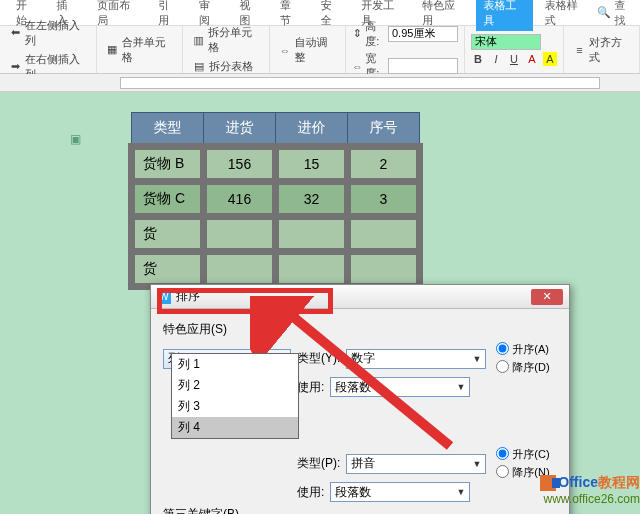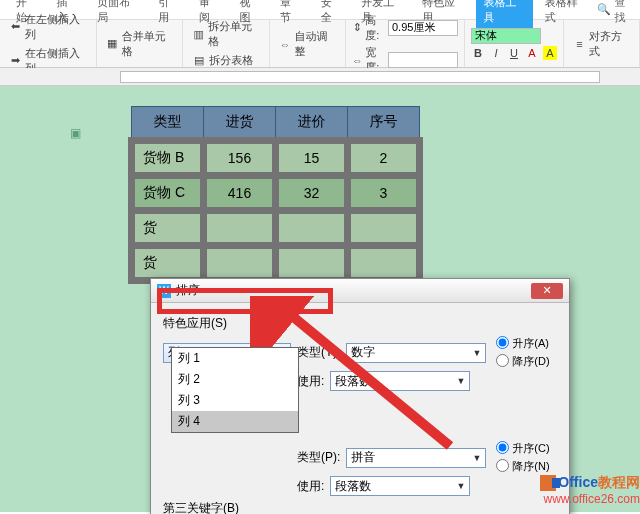--- a/index.html
+++ b/index.html
@@ -1,34 +1,34 @@
 <!DOCTYPE html>
 <html><head>
 <meta charset="utf-8">
 <style>
   * { box-sizing: border-box; font-family: "Microsoft YaHei", sans-serif; }
   body { margin: 0; width: 640px; height: 514px; background: #fff; overflow: hidden; position: relative; font-size: 12px; }
-  .ribbon-tabs { display: flex; height: 20px; background: #fff; border-bottom: 1px solid #ddd; padding-left: 8px; gap: 4px; align-items: center; font-size: 11px; color: #555; }
+  .ribbon-tabs { display: flex; height: 26px; background: #fff; border-bottom: 1px solid #ddd; padding-left: 8px; gap: 4px; align-items: center; font-size: 11px; color: #555; }
   .ribbon-tabs .tab { padding: 3px 8px; cursor: pointer; }
   .ribbon-tabs .tab.active { background: #2ea3f2; color: #fff; border-radius: 3px 3px 0 0; }
   .ribbon-tabs .tab.second { color: #555; }
   .ribbon-tabs .search { margin-left: auto; display: flex; align-items: center; gap: 3px; color: #666; padding-right: 6px; }
   .toolbar { display: flex; height: 48px; background: #f6f6f6; border-bottom: 1px solid #ccc; font-size: 11px; color: #444; }
   .toolbar .group { display: flex; flex-direction: column; justify-content: center; padding: 2px 6px; border-right: 1px solid #e0e0e0; gap: 2px; }
   .toolbar .btn { display: flex; align-items: center; gap: 3px; padding: 1px 3px; cursor: pointer; }
   .toolbar .icon { width: 14px; height: 14px; display: inline-flex; justify-content: center; align-items: center; }
   .toolbar .dim-row { display: flex; align-items: center; gap: 2px; }
   .toolbar .dim-row input { width: 70px; height: 16px; font-size: 11px; padding: 0 3px; border: 1px solid #bbb; }
   .toolbar .font-select { width: 80px; height: 16px; border: 1px solid #bbb; font-size: 11px; background: #86efac; }
   .ruler { height: 18px; background: #f0f0f0; border-bottom: 1px solid #ccc; position: relative; }
   .ruler .marks { position: absolute; left: 120px; right: 40px; top: 3px; height: 12px; background: #fff; border: 1px solid #bbb; }
   .page-area { background: #b5e0c5; height: 426px; position: relative; padding-top: 20px; }
   .doc-icon { position: absolute; left: 70px; top: 40px; color: #5a9e7a; font-size: 12px; }
   table.doc-table { border-collapse: collapse; margin-left: 128px; }
-  table.doc-table th { background: #6b8aaa; color: #000000; border: 1px solid #3a5a7a; padding: 6px 0; width: 72px; font-size: 14px; font-weight: normal; }
+  table.doc-table th { background: #6b8aaa; color: #ffffff; border: 1px solid #3a5a7a; padding: 6px 0; width: 72px; font-size: 14px; font-weight: normal; }
   table.doc-table td { background: #a8c8a8; border: 7px solid #737373; padding: 5px 0; text-align: center; font-size: 14px; width: 72px; }
   table.doc-table tr.sel td { background: #8fb88f; }
   table.doc-table td.first { text-align: left; padding-left: 8px; }
   .dialog { position: absolute; left: 150px; top: 192px; width: 420px; background: #f0f0f0; border: 1px solid #888; box-shadow: 2px 2px 8px rgba(0,0,0,0.4); font-size: 12px; }
   .dialog .titlebar { height: 24px; background: linear-gradient(#fdfdfd,#e4e4e4); display: flex; align-items: center; padding: 0 6px; border-bottom: 1px solid #bbb; }
   .dialog .titlebar .ico { width: 14px; height: 14px; background: #2ea3f2; color: #fff; font-size: 10px; display: flex; align-items: center; justify-content: center; margin-right: 5px; }
   .dialog .titlebar .close { margin-left: auto; width: 32px; height: 16px; background: #d05050; color: #fff; font-size: 11px; display: flex; align-items: center; justify-content: center; border-radius: 2px; cursor: pointer; }
   .dialog .body { padding: 8px 12px 6px; }
   .dialog .label { font-size: 12px; margin: 4px 0; }
   .dialog .row { display: flex; align-items: center; gap: 6px; margin: 2px 0; }
@@ -41,21 +41,21 @@
   .dialog .radio-pair input { margin: 0; }
   .dialog .dropdown-list { position: absolute; left: 20px; top: 68px; width: 128px; background: #fff; border: 1px solid #666; font-size: 12px; z-index: 10; }
   .dialog .dropdown-list div { padding: 2px 6px; }
   .dialog .dropdown-list div.sel { background: #c8c8c8; }
   .redbox { position: absolute; border: 5px solid #e03030; pointer-events: none; }
   .redbox.r1 { left: 157px; top: 288px; width: 176px; height: 26px; }
   .arrow-svg { position: absolute; left: 250px; top: 296px; pointer-events: none; }
   .watermark { position: absolute; right: 0; bottom: 8px; font-size: 14px; font-weight: bold; text-align: right; }
   .watermark .t1 { color: #e07030; }
   .watermark .t1 b { color: #2060c0; }
-  .watermark .t2 { color: #ef4444; font-size: 12px; font-weight: normal; }
+  .watermark .t2 { color: #4d7c0f; font-size: 12px; font-weight: normal; }
   .wm-icon { display:inline-block; width:16px; height:16px; background:#e07030; vertical-align:middle; margin-right:2px; position:relative; }
   .wm-icon::after{content:"";position:absolute;right:-4px;top:3px;width:8px;height:10px;background:#2060c0;}
 </style>
 </head>
 <body>
 
 <div class="ribbon-tabs">
   <span class="tab">开始</span>
   <span class="tab">插入</span>
   <span class="tab">页面布局</span>

